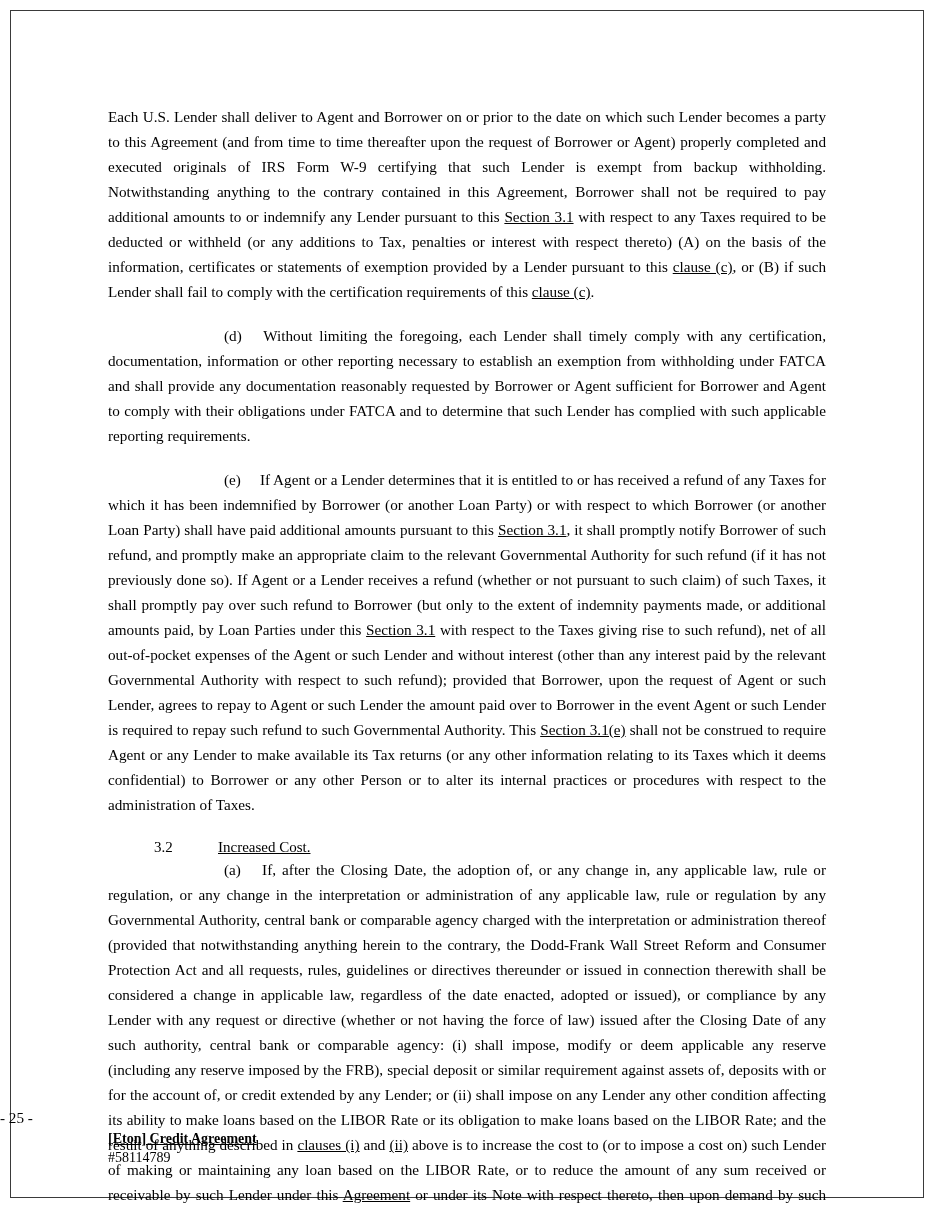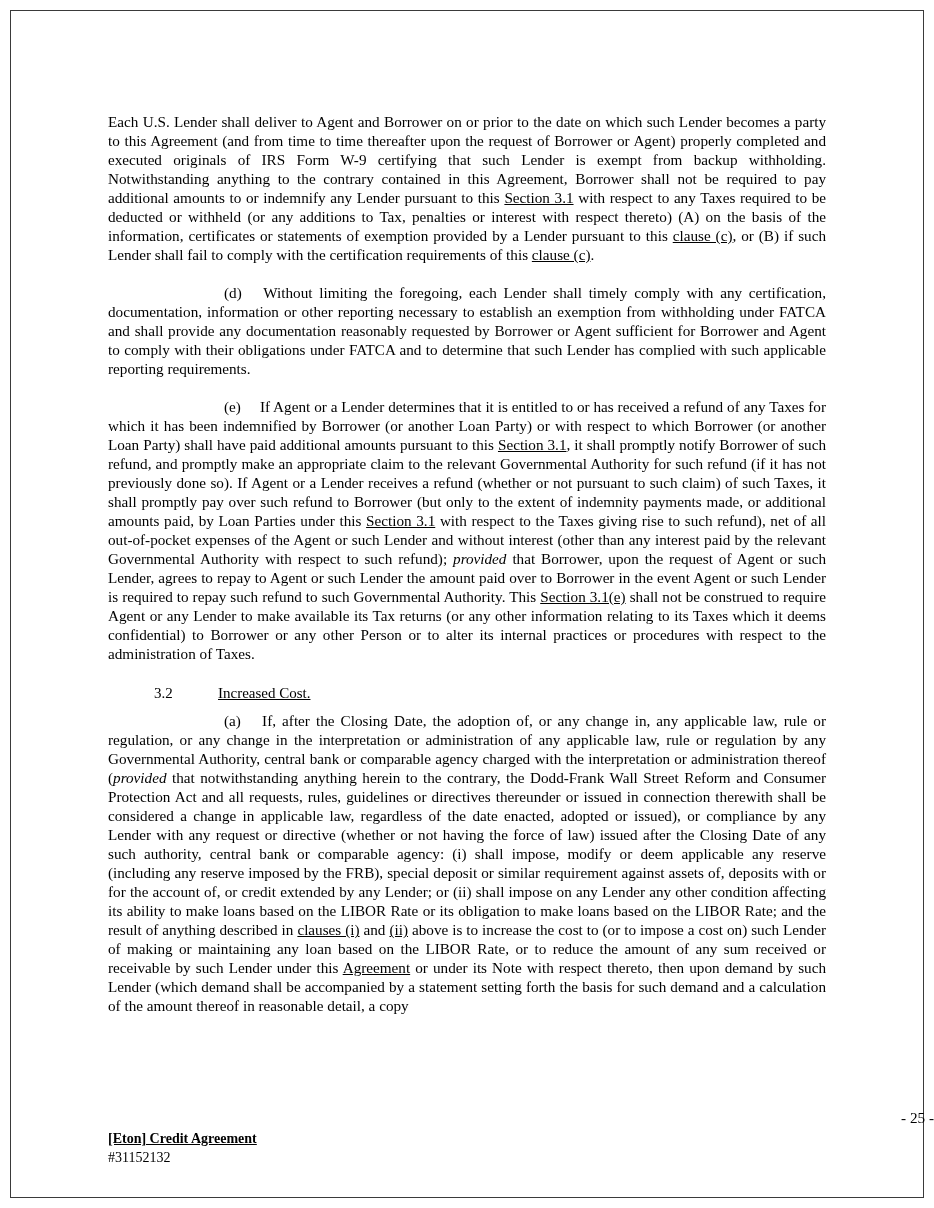--- a/index.html
+++ b/index.html
@@ -29,60 +29,59 @@
     box-sizing: border-box;
     pointer-events: none;
   }
   .content {
     position: absolute;
     left: 108px;
     top: 104px;
     width: 718px;
   }
   p.para {
-    margin: 8px 0 0 0;
+    margin: 0 0 0 0;
     font-size: 15.2px;
-    line-height: 19px;
+    line-height: 25px;
     text-align: justify;
     text-justify: inter-word;
     hyphens: none;
   }
   p.para + p.para {
     margin-top: 19px;
   }
   .indent-first {
     display: inline-block;
     width: 116px;
   }
   .u {
     text-decoration: underline;
   }
   .i {
-    font-style: italic;
   }
   .section-head {
     margin-top: 21px;
     font-size: 15px;
     line-height: 19.4px;
     text-indent: 0;
   }
   .section-head .num {
     display: inline-block;
     width: 64px;
     margin-left: 46px;
   }
   .section-head .ttl {
     text-decoration: underline;
   }
   .page-number {
     position: absolute;
     left: 0;
     top: 1109px;
     width: 934px;
-    text-align: right;
+    text-align: left;
     font-size: 15.2px;
   }
   .footer {
     position: absolute;
     left: 108px;
     top: 1130px;
     font-size: 14px;
     line-height: 18px;
   }
   .footer .ln1 {
@@ -112,15 +111,15 @@
 
     <div id="paras-after">
         <p class="para"><span class="indent-first"></span><span>(a)</span><span>  If, after the Closing Date, the adoption of, or any change in, any applicable law, rule or regulation, or any change in the interpretation or administration of any applicable law, rule or regulation by any Governmental Authority, central bank or comparable agency charged with the interpretation or administration thereof (</span><span class="i">provided</span><span> that notwithstanding anything herein to the contrary, the Dodd-Frank Wall Street Reform and Consumer Protection Act and all requests, rules, guidelines or directives thereunder or issued in connection therewith shall be considered a change in applicable law, regardless of the date enacted, adopted or issued), or compliance by any Lender with any request or directive (whether or not having the force of law) issued after the Closing Date of any such authority, central bank or comparable agency:  (i) shall impose, modify or deem applicable any reserve (including any reserve imposed by the FRB), special deposit or similar requirement against assets of, deposits with or for the account of, or credit extended by any Lender; or (ii) shall impose on any Lender any other condition affecting its ability to make loans based on the LIBOR Rate or its obligation to make loans based on the LIBOR Rate; and the result of anything described in </span><span class="u">clauses (i)</span><span> and </span><span class="u">(ii)</span><span> above is to increase the cost to (or to impose a cost on) such Lender of making or maintaining any loan based on the LIBOR Rate, or to reduce the amount of any sum received or receivable by such Lender under this </span><span class="u">Agreement</span><span> or under its Note with respect thereto, then upon demand by such Lender (which demand shall be accompanied by a statement setting forth the basis for such demand and a calculation of the amount thereof in reasonable detail, a copy</span></p>
       </div>
   </div>
 
   <div class="page-number">- 25 -</div>
 
   <div class="footer">
     <div class="ln1">[Eton] Credit Agreement</div>
-    <div class="ln2">#31152132</div>
+    <div class="ln2">#58114789</div>
   </div>
 </div>
 
 </body></html>

